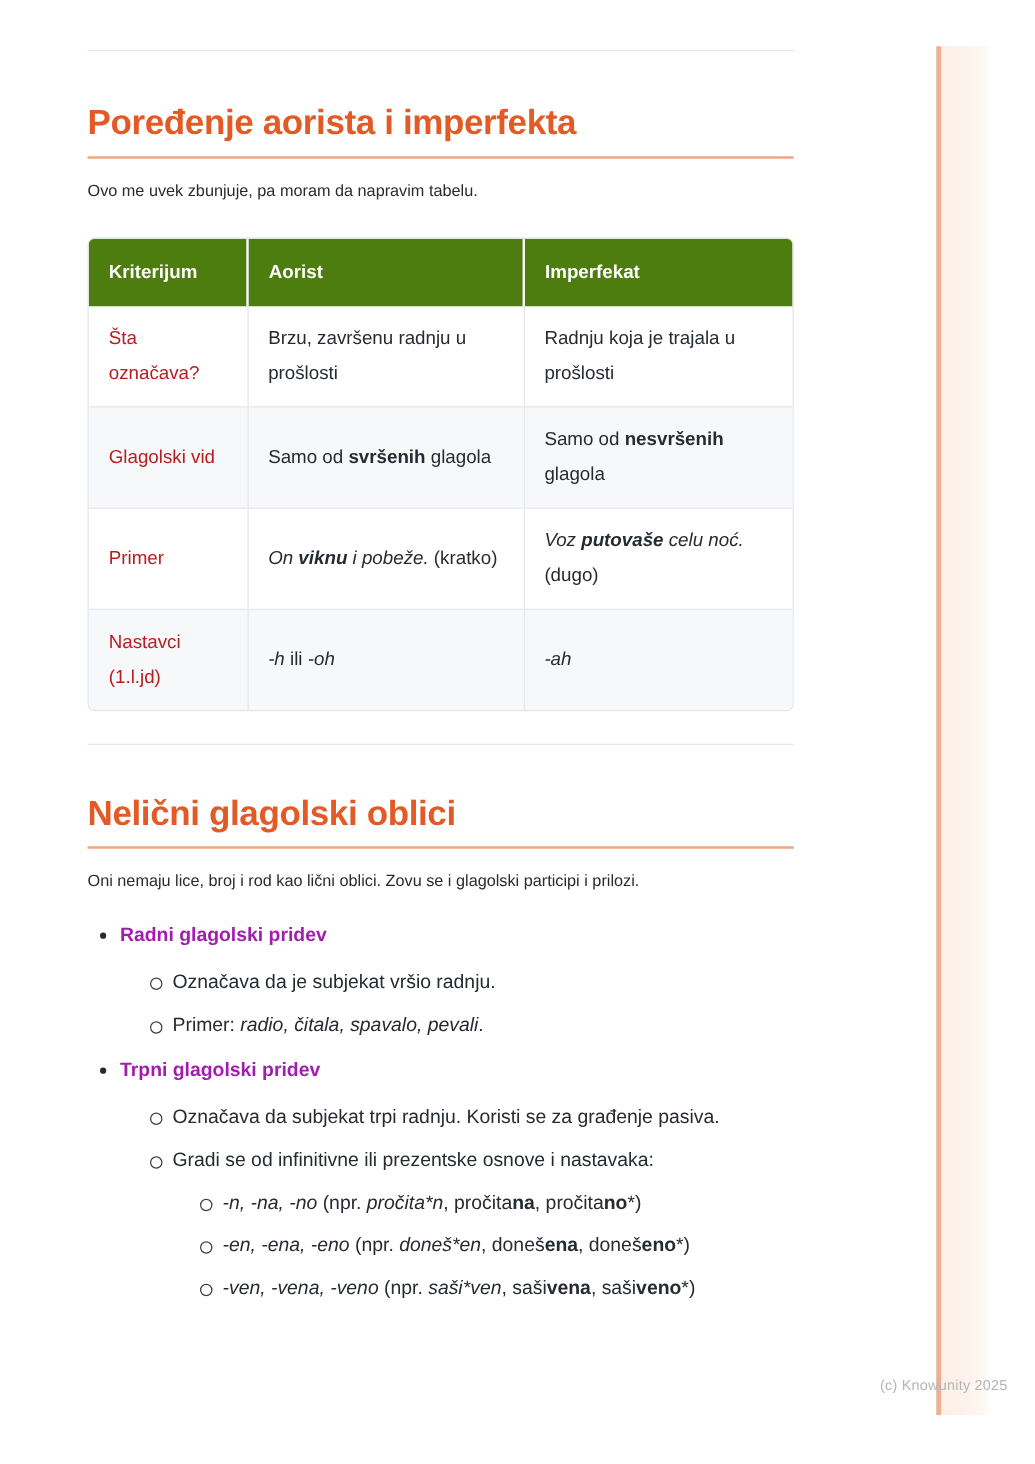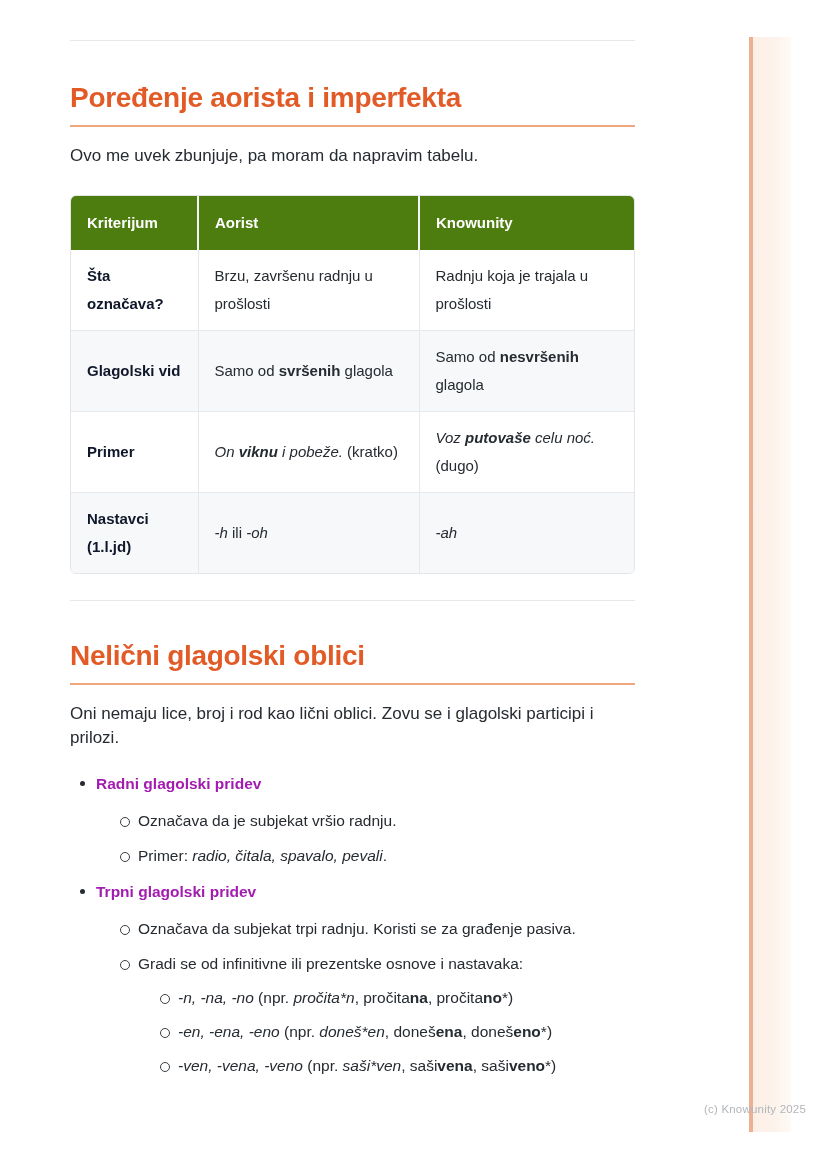--- a/index.html
+++ b/index.html
@@ -36,39 +36,39 @@
   #rule-top { margin-top: 40px; }
   #rule-mid { margin-top: 26px; }
 
   h1.sec-title {
     font-size: 28px; font-weight: 700; color: #e25b27;
     margin: 40px 0 0; line-height: 1.2; letter-spacing: -0.3px;
   }
   #title-2 { margin-top: 38px; }
   hr.accent-rule { border: none; border-top: 2px solid #f0a77f; margin: 10px 0 0; }
 
-  p.lead { font-size: 17px; line-height: 1.4; margin: 17px 0 0; }
+  p.lead { font-size: 13px; line-height: 1.4; margin: 17px 0 0; }
 
   
   .table-wrap {
     margin-top: 28px;
     border: 1px solid #e3e5e9; border-radius: 6px; overflow: hidden;
   }
   table { border-collapse: collapse; width: 100%; table-layout: fixed; }
   thead th {
     background: #4d7c0f; color: #ffffff;
     font-size: 15px; font-weight: 700; text-align: left;
     padding: 17px 16px; line-height: 20px;
   }
   thead th + th { border-left: 2px solid #f4f5f7; }
   tbody th, tbody td {
     font-size: 15px; line-height: 28px; text-align: left;
     padding: 12px 16px; vertical-align: middle;
   }
-  tbody th { font-weight: 700; color: #0f172a; }
+  tbody th { font-weight: 400; color: #b91c1c; }
   tbody tr + tr > * { border-top: 1px solid #e7e8eb; }
   tbody tr > *:not(:first-child) { border-left: 1px solid #e7e8eb; }
   tbody tr:nth-child(even) { background: #f7f8fa; }
   tbody strong { font-weight: 700; }
   tbody em { font-style: italic; }
 
   
   ul { list-style: none; margin: 0; padding: 0; }
   .lv1 { margin-top: 23px; }
   .lv1 > li + li { margin-top: 14px; }
@@ -124,21 +124,21 @@
       <table>
         <colgroup>
           <col style="width:127px">
             <col style="width:221px">
             <col style="width:215px">
         </colgroup>
         <thead>
           <tr>
             <th>Kriterijum</th>
             <th>Aorist</th>
-            <th>Knowunity</th>
+            <th>Imperfekat</th>
           </tr>
         </thead>
         <tbody>
           <tr>
             <th>Šta označava?</th>
             <td>Brzu, završenu radnju u prošlosti</td>
             <td>Radnju koja je trajala u prošlosti</td>
           </tr>
           <tr>
             <th>Glagolski vid</th>

